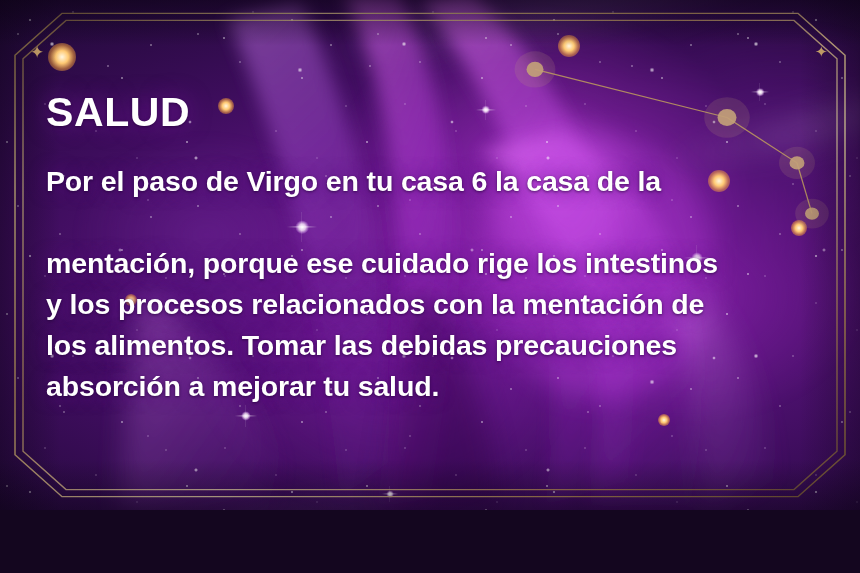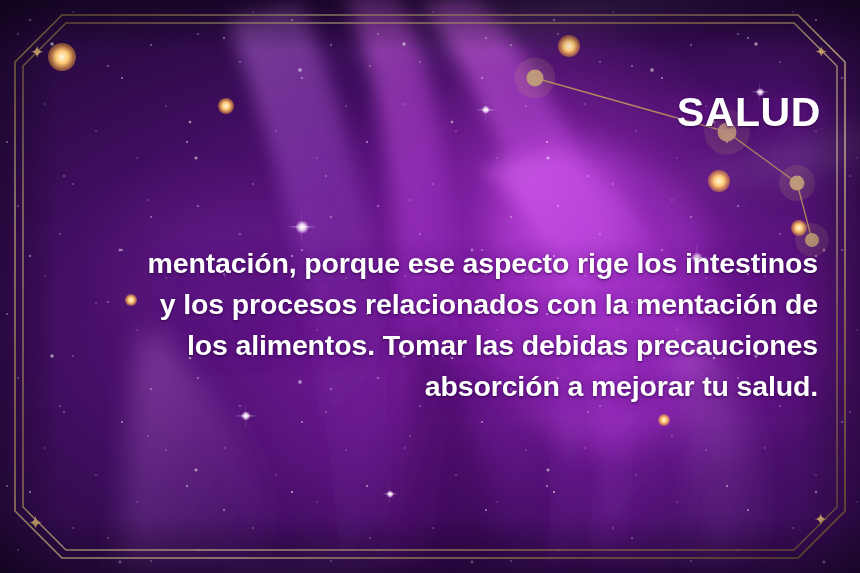--- a/index.html
+++ b/index.html
@@ -8,24 +8,23 @@
     width: 860px;
     height: 573px;
     overflow: hidden;
     background: #14061f;
     font-family: "Liberation Sans", sans-serif;
   }
 
   #card {
     position: relative;
     width: 860px;
-    height: 573px;
+    height: 510px;
     overflow: hidden;
     background: #a21caf;
-    text-align: right;
   }
 
   
   .bg-layer { position:absolute; inset:0; }
 
   .bg-base {
     background:
       radial-gradient(120% 90% at 58% 55%, #7d1fa0 0%, #5c1480 24%, #3d0d5c 48%, #260a3e 70%, #190628 88%, #12041c 100%);
   }
 
@@ -294,16 +293,16 @@
 
   <span class="sparkle" style="left:30px;  top:44px;  font-size:17px;">✦</span>
   <span class="sparkle" style="left:815px; top:44px;  font-size:15px;">✦</span>
   <span class="sparkle" style="left:28px;  top:514px; font-size:18px;">✦</span>
   <span class="sparkle" style="left:814px; top:512px; font-size:16px;">✦</span>
 
   <div class="vignette"></div>
 
   <div class="content">
     <div id="heading">SALUD</div>
-    <div id="body-text"><br><br><span>mentación, porque ese aspecto rige los intestinos</span><br><span>y los procesos relacionados con la mentación de</span><br><span>los alimentos. Tomar las debidas precauciones</span><br><span>absorción a mejorar tu salud.</span></div>
+    <div id="body-text"><span>Por el paso de Virgo en tu casa 6 la casa de la</span><br><br><span>mentación, porque ese cuidado rige los intestinos</span><br><span>y los procesos relacionados con la mentación de</span><br><span>los alimentos. Tomar las debidas precauciones</span><br><span>absorción a mejorar tu salud.</span></div>
   </div>
 
 </div>
 
 </body></html>

